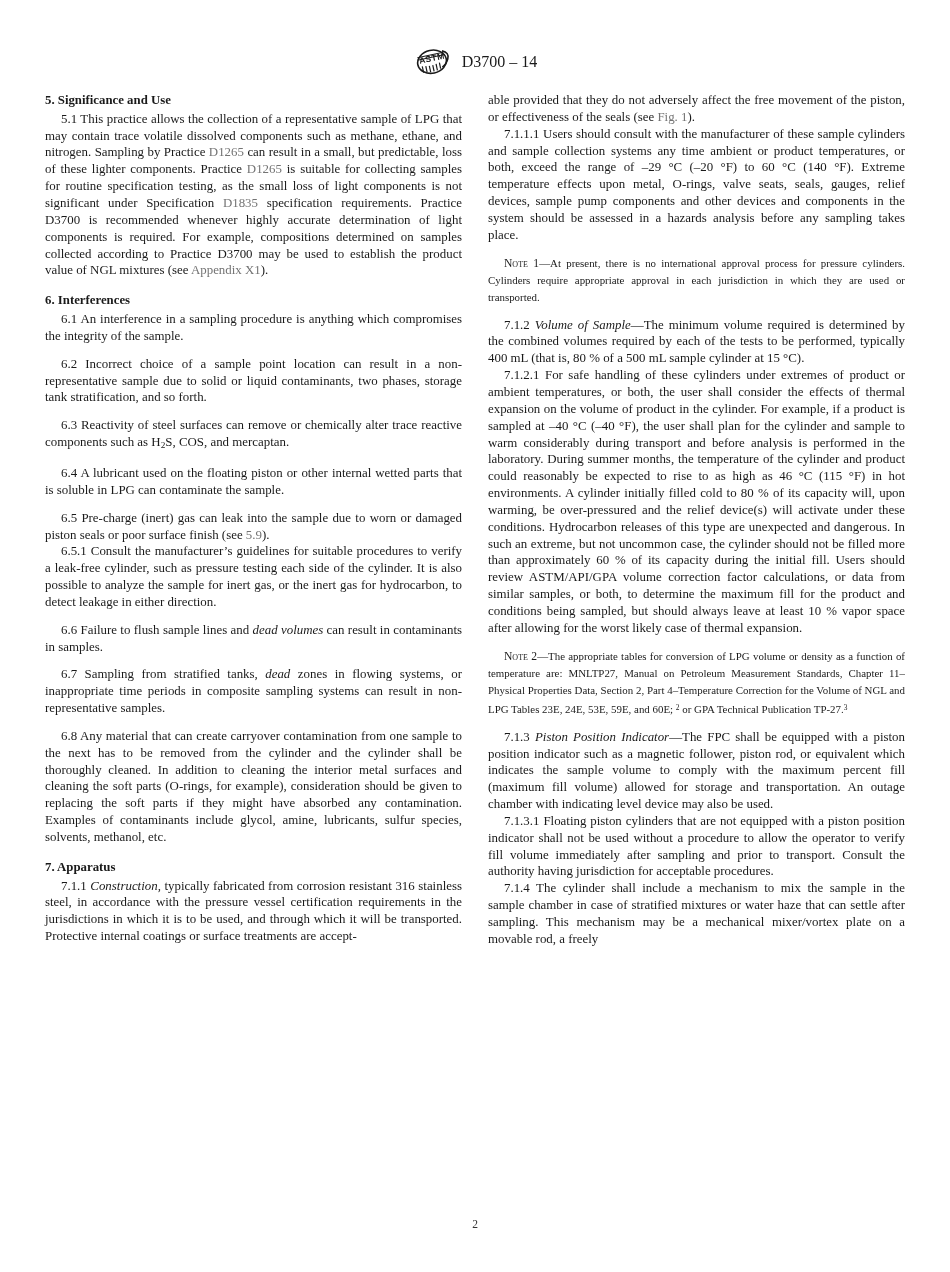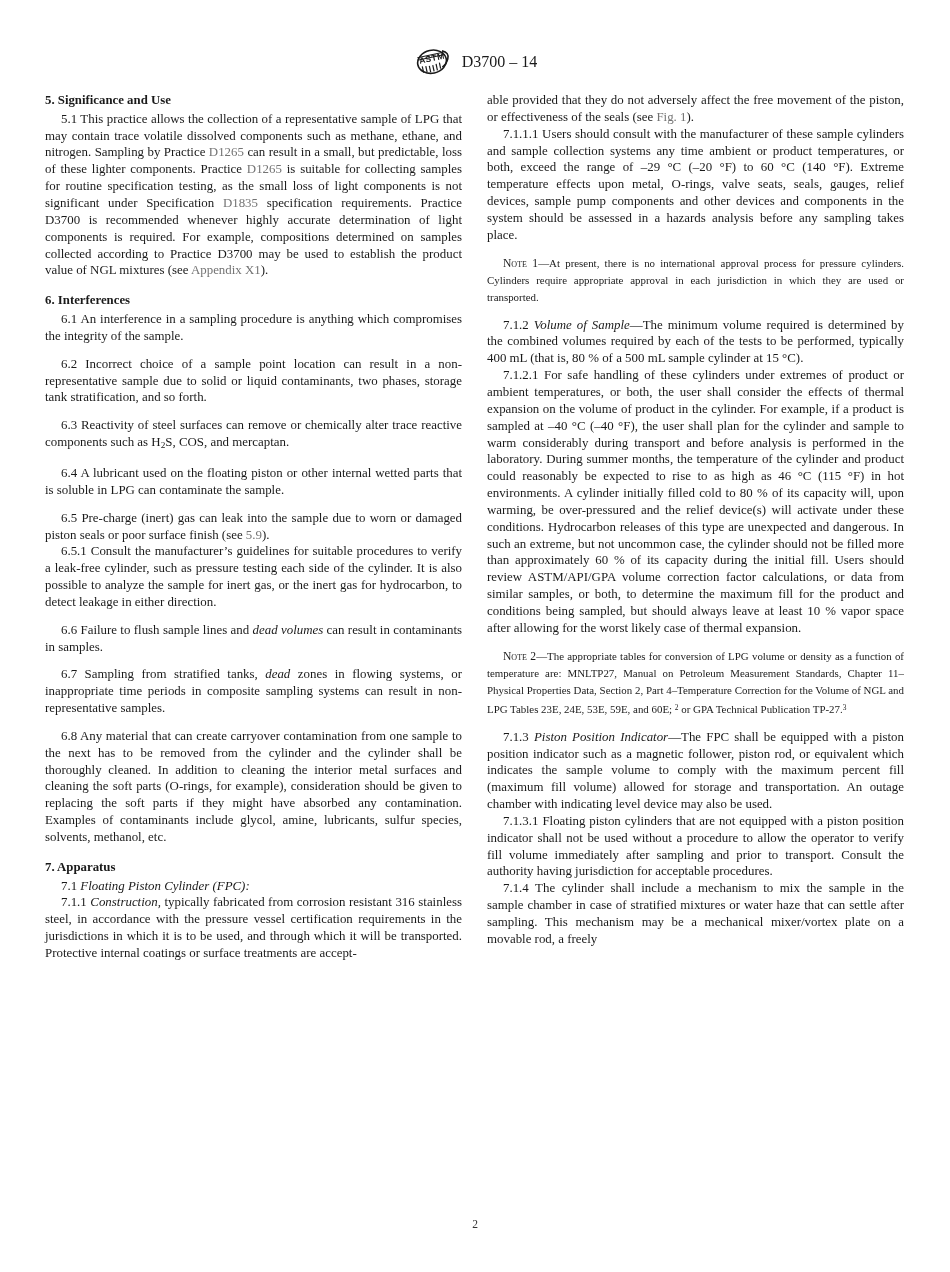--- a/index.html
+++ b/index.html
@@ -39,20 +39,21 @@
   }
 
   
   .columns {
     position: absolute;
     top: 92px;
     left: 45px;
     width: 860px;
     display: flex;
     gap: 25px;
+    justify-content: space-between;
   }
   .col {
     width: 417px;
     flex: 0 0 417px;
   }
 
   
   .sec-head {
     font-size: 12.8px;
     font-weight: bold;
@@ -172,21 +173,20 @@
       <p class="body indent">6.5.1  Consult the manufacturer’s guidelines for suitable procedures to verify a leak-free cylinder, such as pressure testing each side of the cylinder. It is also possible to analyze the sample for inert gas, or the inert gas for hydrocarbon, to detect leakage in either direction.</p>
 
       <p class="body indent gap"><span>6.6  Failure to flush sample lines and </span><span class="ital">dead volumes</span><span> can result in contaminants in samples.</span></p>
 
       <p class="body indent gap"><span>6.7  Sampling from stratified tanks, </span><span class="ital">dead</span><span> zones in flowing systems, or inappropriate time periods in composite sampling systems can result in non-representative samples.</span></p>
 
       <p class="body indent gap">6.8  Any material that can create carryover contamination from one sample to the next has to be removed from the cylinder and the cylinder shall be thoroughly cleaned. In addition to cleaning the interior metal surfaces and cleaning the soft parts (O-rings, for example), consideration should be given to replacing the soft parts if they might have absorbed any contamination. Examples of contaminants include glycol, amine, lubricants, sulfur species, solvents, methanol, etc.</p>
 
       <h2 class="sec-head spaced">7.  Apparatus</h2>
 
-      <p class="body indent"><span>7.1  </span><span class="ital">Floating Piston Cylinder (FPC):</span></p>
 
       <p class="body indent"><span>7.1.1  </span><span class="ital">Construction,</span><span> typically fabricated from corrosion resistant 316 stainless steel, in accordance with the pressure vessel certification requirements in the jurisdictions in which it is to be used, and through which it will be transported. Protective internal coatings or surface treatments are accept-</span></p>
 
     </div>
 
     <div class="col">
 
       <p class="body"><span>able provided that they do not adversely affect the free movement of the piston, or effectiveness of the seals (see </span><span class="ref">Fig. 1</span><span>).</span></p>
 
       <p class="body indent">7.1.1.1  Users should consult with the manufacturer of these sample cylinders and sample collection systems any time ambient or product temperatures, or both, exceed the range of –29 °C (–20 °F) to 60 °C (140 °F). Extreme temperature effects upon metal, O-rings, valve seats, seals, gauges, relief devices, sample pump components and other devices and components in the system should be assessed in a hazards analysis before any sampling takes place.</p>

